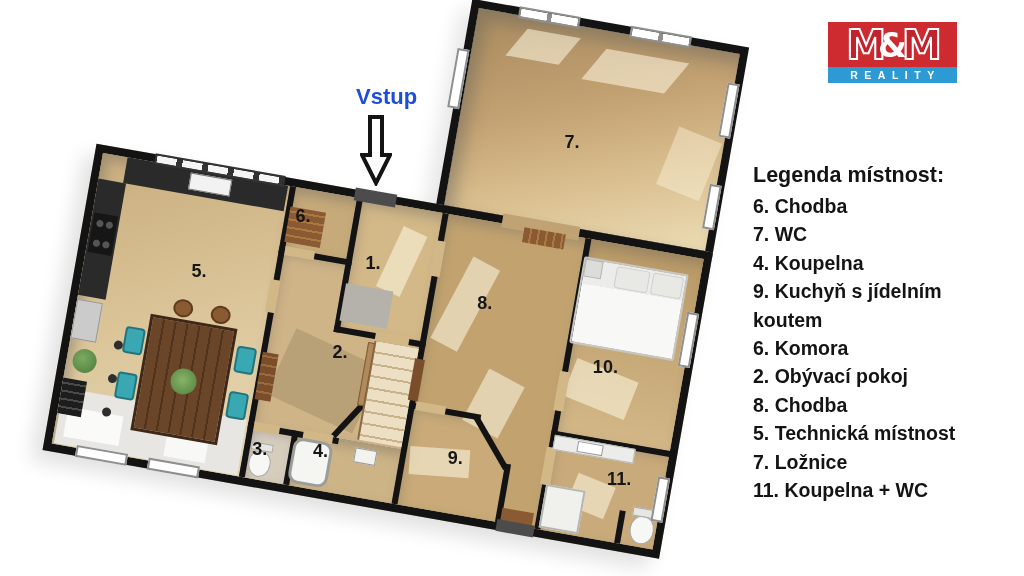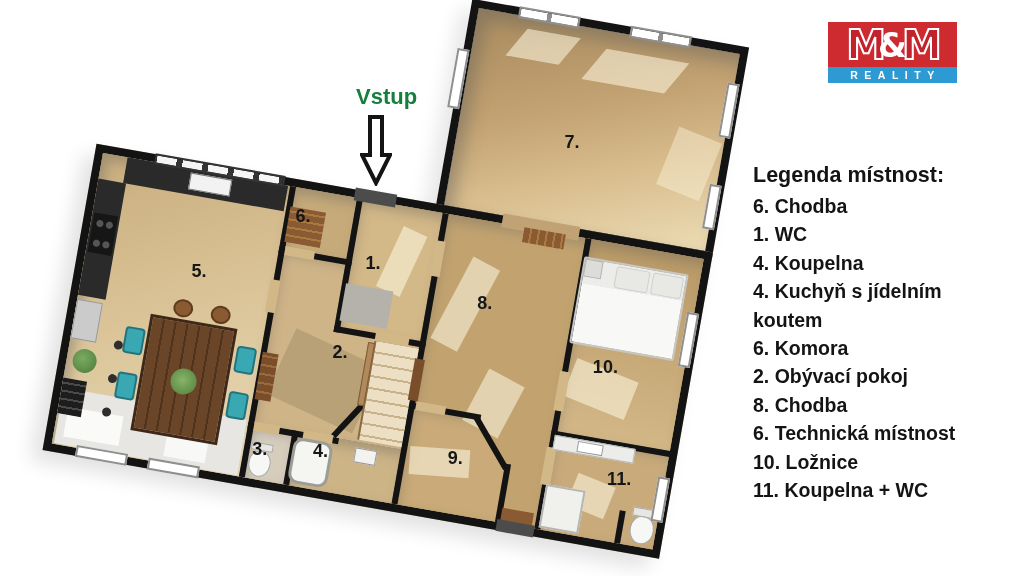--- a/index.html
+++ b/index.html
@@ -21,21 +21,21 @@
   .gap{position:absolute;display:block;background:#d2b787;z-index:35;}
   .furn{position:absolute;z-index:40;box-sizing:border-box;}
   .win{position:absolute;z-index:45;background:#fff;border:2px solid #8f8f8f;box-sizing:border-box;}
   .door{position:absolute;z-index:45;background:#4c4c4c;}
   .sun{position:absolute;z-index:20;background:rgba(255,249,228,.55);}
   .shade{position:absolute;z-index:20;background:rgba(70,55,30,.16);}
   .rlabel{position:absolute;z-index:60;font-weight:700;font-size:18px;color:#161616;
           transform:translate(-50%,-50%) rotate(-10deg);white-space:nowrap;}
 
   
-  .vstup{position:absolute;left:356px;top:84px;font-size:22px;font-weight:700;color:#15803d;}
+  .vstup{position:absolute;left:356px;top:84px;font-size:22px;font-weight:700;color:#1d4ed8;}
   .arrow{position:absolute;left:360px;top:114px;}
 
   
   .logo{position:absolute;left:828px;top:22px;width:129px;}
   .logo-red{height:45px;background:#ce2b31;display:flex;align-items:center;justify-content:center;overflow:hidden;}
   .logo-m{color:#c1222b;font-family:"DejaVu Sans",sans-serif;font-weight:800;font-size:40px;
           letter-spacing:-3px;line-height:42px;-webkit-text-stroke:2px #ffffff;}
   .logo-amp{color:#ffffff;font-family:"DejaVu Sans",sans-serif;font-weight:800;font-size:33px;
             position:relative;margin:0 -5px;top:1px;z-index:2;}
   .logo-blue{height:16px;background:#2e9ad3;color:#fff;display:flex;align-items:center;justify-content:center;
@@ -192,25 +192,25 @@
       <span class="logo-m">M</span>
       <span class="logo-amp">&amp;</span>
       <span class="logo-m">M</span>
     </div>
     <div class="logo-blue">REALITY</div>
   </div>
 
   <div class="legend">
     <div class="legend-title">Legenda místnost:</div>
     <div class="legend-item">6. Chodba</div>
-    <div class="legend-item">1. WC</div>
+    <div class="legend-item">7. WC</div>
     <div class="legend-item">4. Koupelna</div>
-    <div class="legend-item">4. Kuchyň s jídelním
+    <div class="legend-item">9. Kuchyň s jídelním
 koutem</div>
     <div class="legend-item">6. Komora</div>
     <div class="legend-item">2. Obývací pokoj</div>
     <div class="legend-item">8. Chodba</div>
-    <div class="legend-item">6. Technická místnost</div>
-    <div class="legend-item">10. Ložnice</div>
+    <div class="legend-item">5. Technická místnost</div>
+    <div class="legend-item">7. Ložnice</div>
     <div class="legend-item">11. Koupelna + WC</div>
   </div>
 
 </div>
 
 </body></html>

